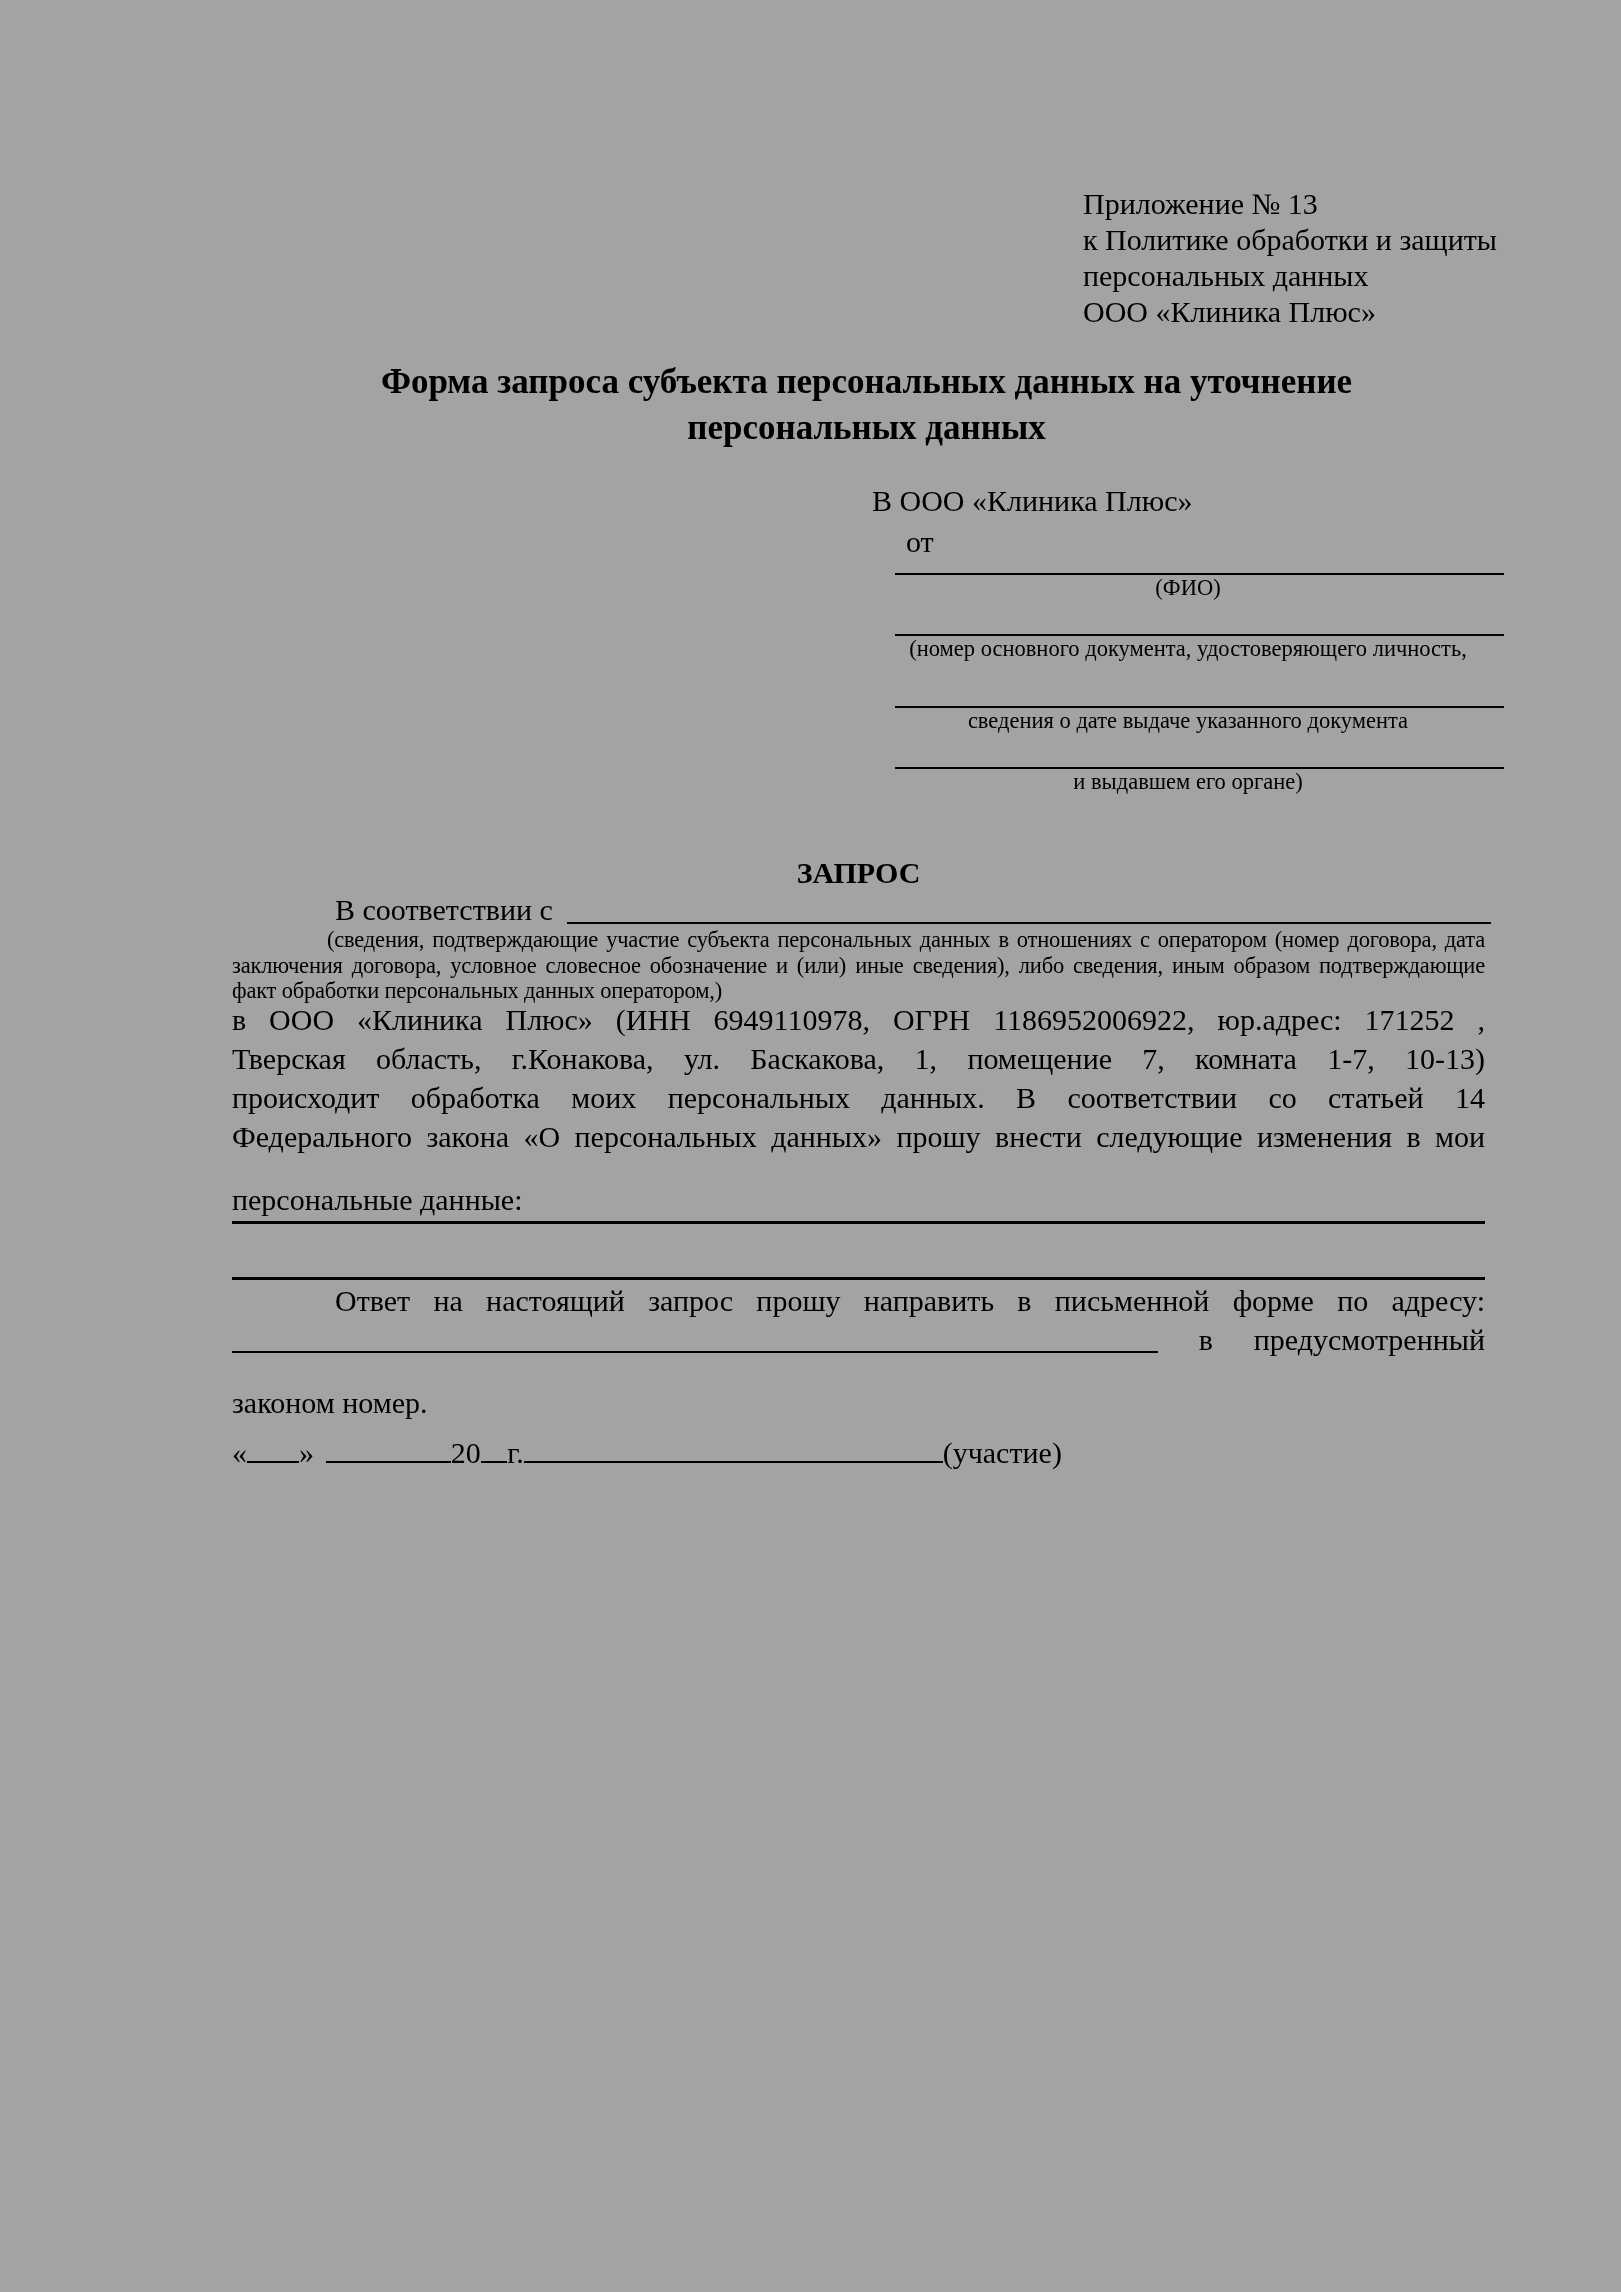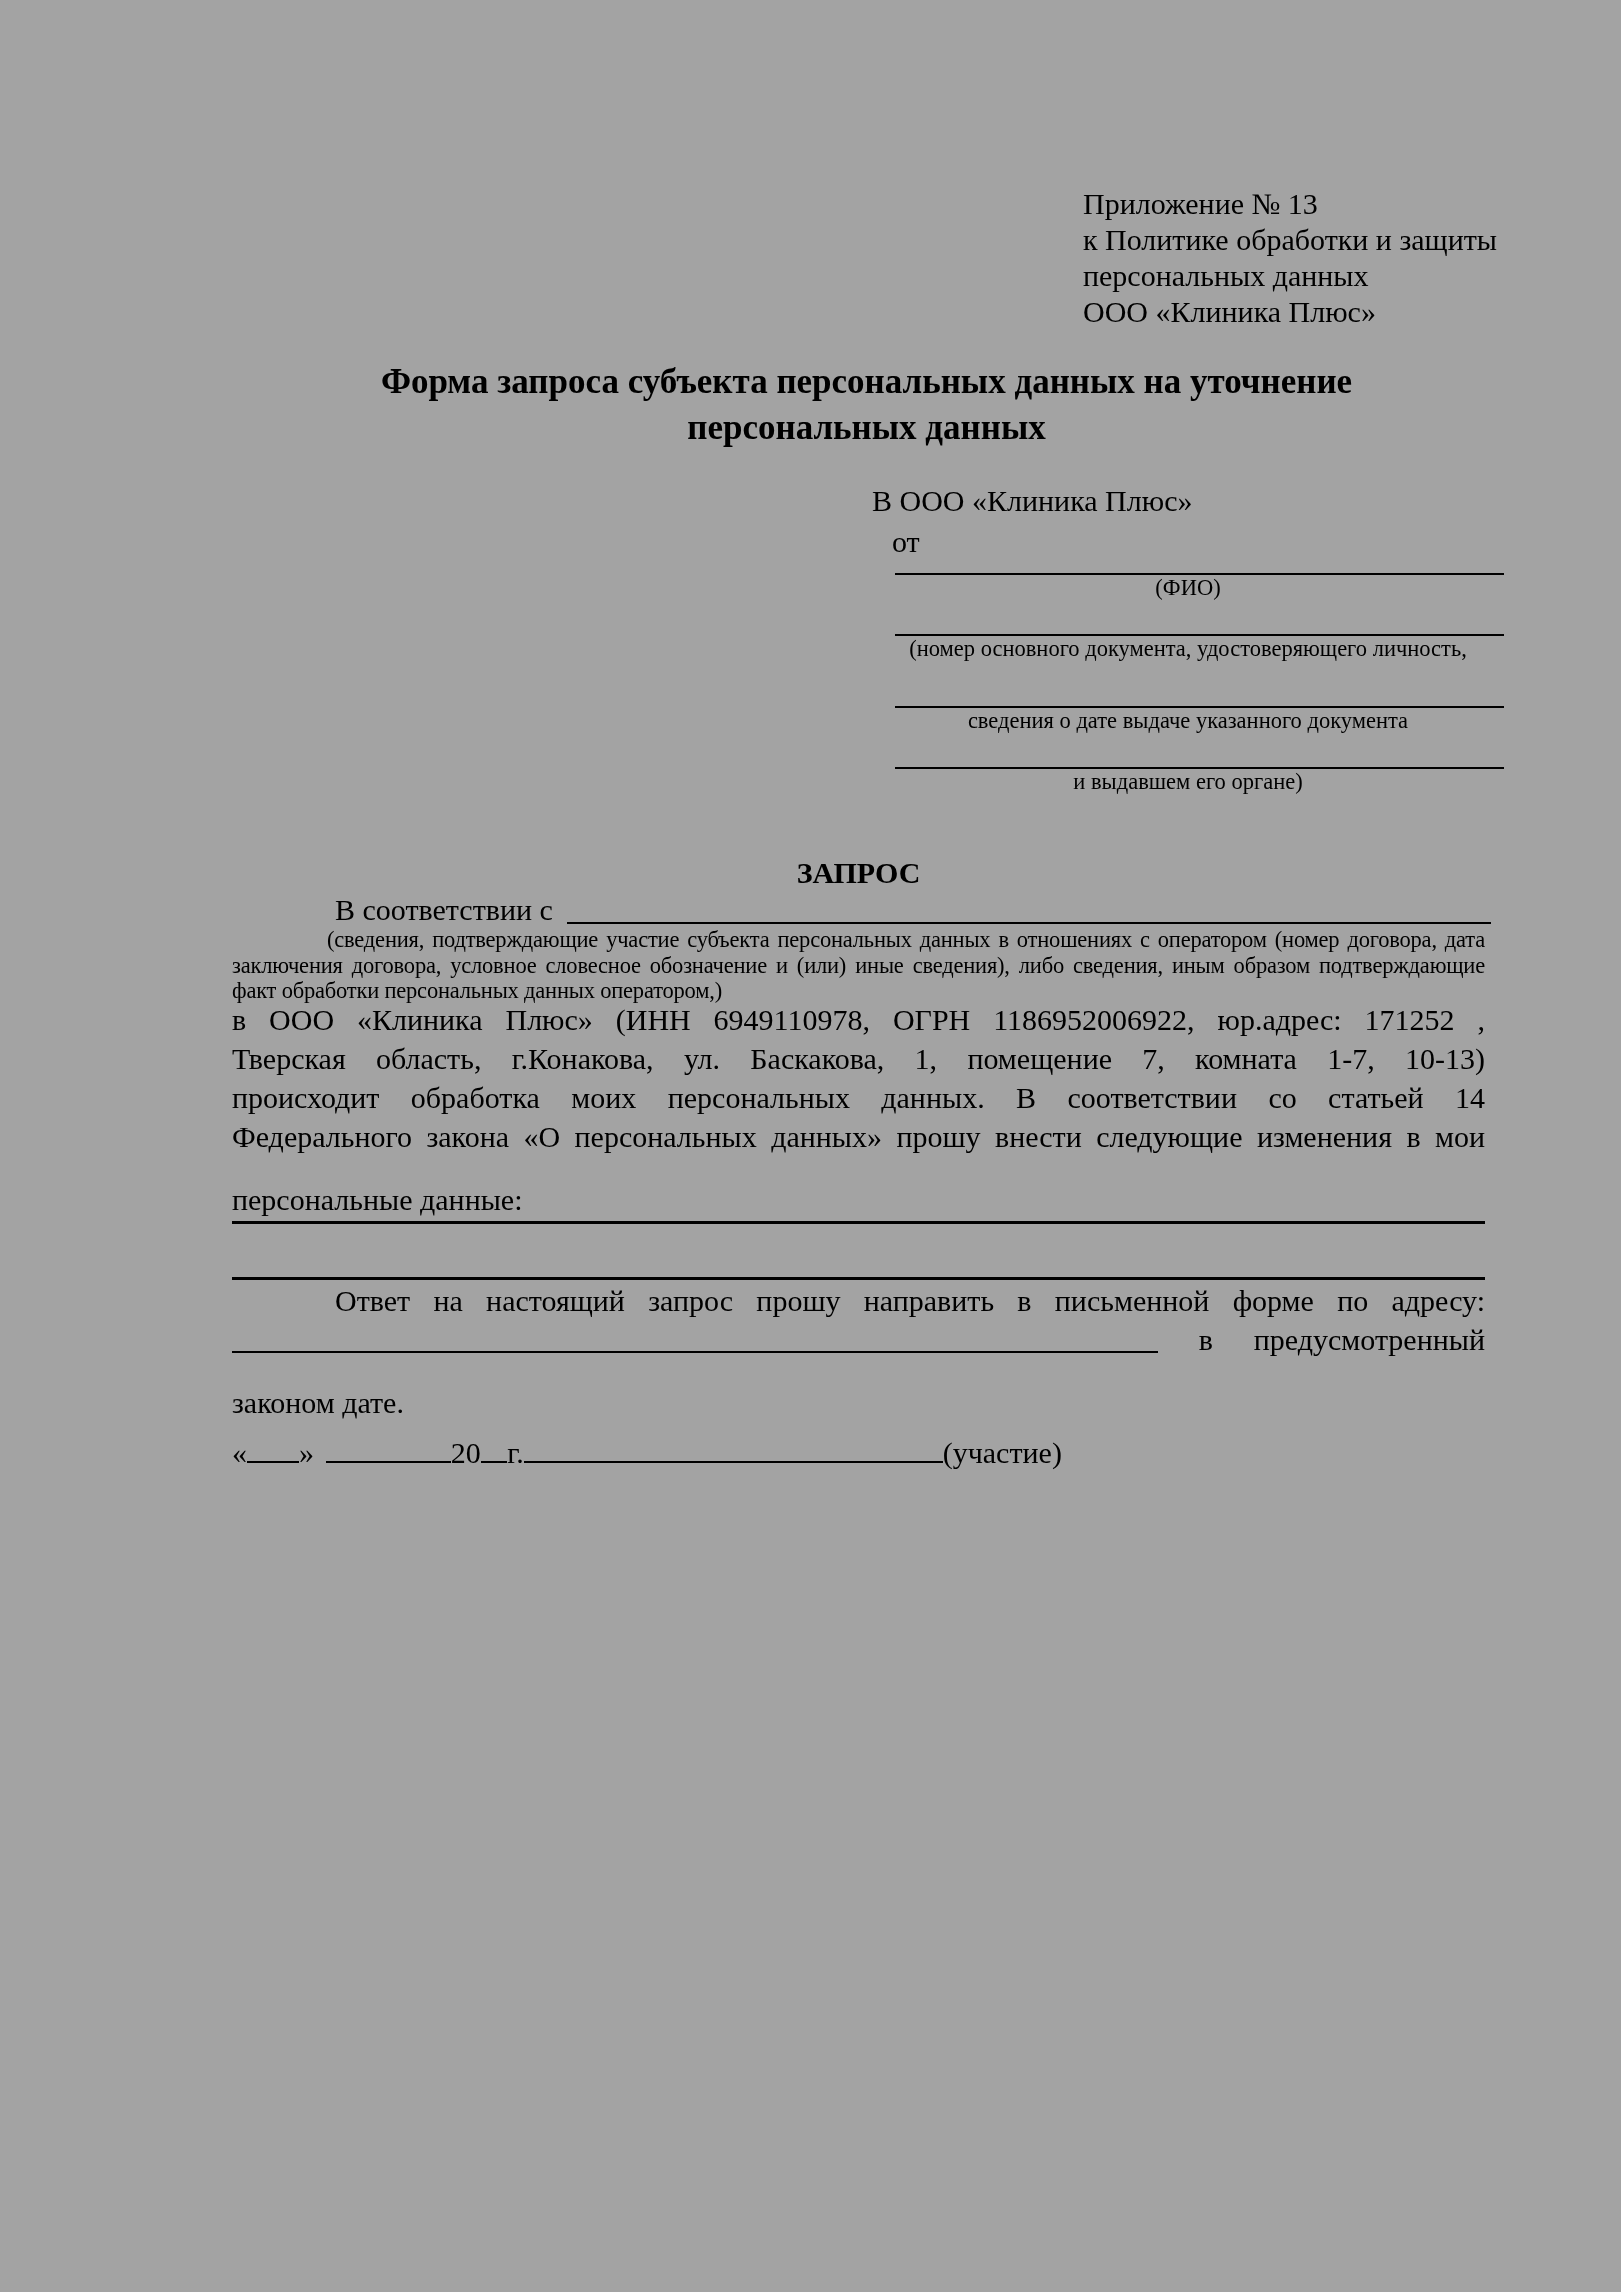--- a/index.html
+++ b/index.html
@@ -37,21 +37,21 @@
 
   
   .addressee {
     position: absolute;
     left: 872px;
     top: 482px;
     width: 632px;
     font-size: 30px;
   }
   .addr-to { line-height: 37px; }
-  .addr-from { line-height: 29px; margin-top: 7.8px; margin-left: 20px; }
+  .addr-from { line-height: 29px; margin-top: 7.8px; margin-left: 34px; }
   .addressee .uline {
     margin-left: 22.5px;
     border-bottom: 2.9px solid #000;
   }
   .u1 { height: 17.6px; }
   .u2 { height: 32px; }
   .u3 { height: 44px; }
   .u4 { height: 32px; }
   .addressee .cap {
     font-size: 22.5px;
@@ -213,21 +213,21 @@
   <div class="blank-line blank-1"></div>
   <div class="blank-line blank-2"></div>
 
   <div class="reply">
     <div class="reply-l1">Ответ на настоящий запрос прошу направить в письменной форме по адресу:</div>
     <div class="reply-l2">
       <span class="addr-blank"></span>
       <span>в</span>
       <span>предусмотренный</span>
     </div>
-    <div class="lline">законом дате.</div>
+    <div class="lline">законом номер.</div>
   </div>
 
   <div class="date-row">
     <span>
       <span>«</span><span class="bl bl-day"></span><span>»</span><span class="bl bl-month"></span><span>20</span><span class="bl bl-year"></span><span>г.</span>
     </span>
     <span>
       <span class="bl bl-sign"></span><span>(участие)</span>
     </span>
   </div>

